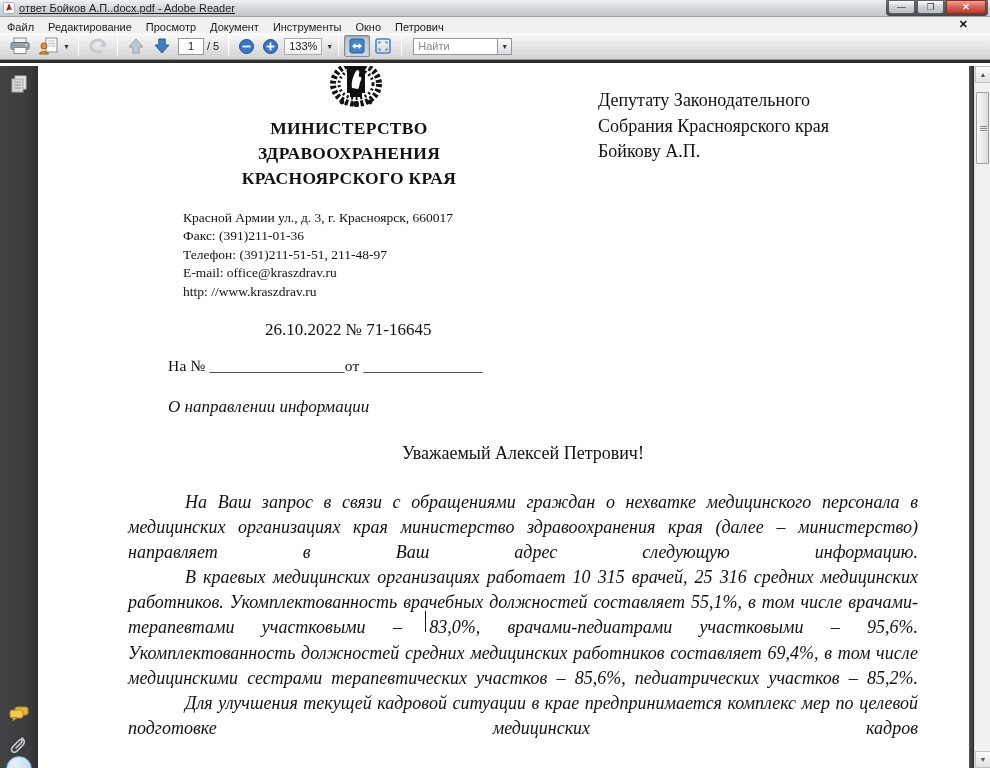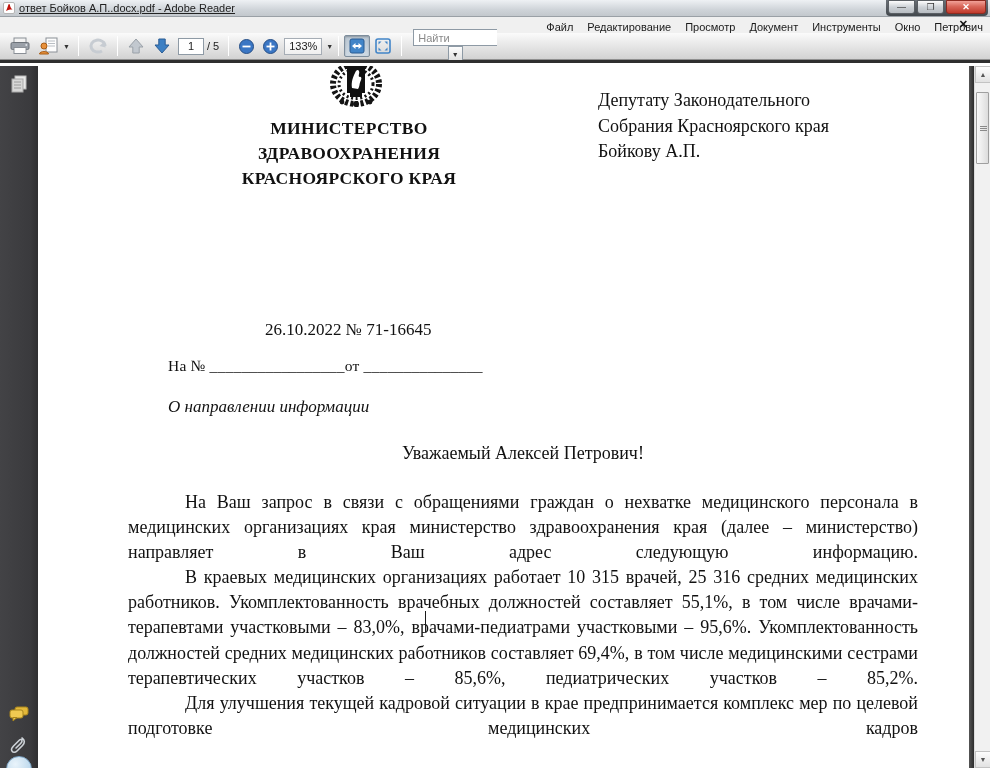--- a/index.html
+++ b/index.html
@@ -31,21 +31,21 @@
   .win-btn.close {
     width:40px;
     background:linear-gradient(#f2a198,#d9675a 45%,#c0392b);
     border-color:#8e2a20; color:#fff; font-weight:bold;
   }
 
   
   .menubar {
     position:absolute; top:17px; left:0; right:0; height:20px;
     background:#f0f0f0; border-bottom:1px solid #d8d8d8;
-    display:flex; align-items:center; font-size:11px; color:#1a1a1a; padding-left:0;justify-content:flex-end;
+    display:flex; align-items:center; font-size:11px; color:#1a1a1a; padding-left:0;
   }
   .menu-item { padding:1px 7px; cursor:default; }
   .doc-close-x {
     position:absolute; right:22px; top:1px; font-size:11px; font-weight:bold; color:#111; cursor:default;
   }
 
   
   .toolbar {
     position:absolute; top:33px; left:0; right:0; height:27px;
     background:linear-gradient(#fbfbfb,#e8e8e8 45%,#d2d2d2);
@@ -64,21 +64,21 @@
   .dd-caret { font-size:7px; color:#333; margin-left:2px; }
   .page-box {
     width:26px; height:17px; background:#fff; border:1px solid #8e9aa5;
     display:flex; align-items:center; justify-content:center; font-size:11px; margin:0 3px;
   }
   .page-total { color:#222; margin-right:4px; white-space:nowrap; }
   .zoom-box {
     height:17px; padding:0 4px; background:linear-gradient(#fff,#efefef); border:1px solid #a6adb5;
     display:flex; align-items:center; font-size:11px; margin:0 2px;
   }
-  .search-wrap { display:flex; align-items:center; margin-left:6px;flex-direction:column; }
+  .search-wrap { display:flex; align-items:center; margin-left:6px; }
   .search-input {
     width:84px; height:17px; background:#fff; border:1px solid #8e9aa5; border-right:none;
     display:flex; align-items:center; padding-left:4px; font-size:11px; color:#8a8a8a;
   }
   .search-dd {
     width:15px; height:17px; border:1px solid #8e9aa5; background:linear-gradient(#fdfdfd,#dcdcdc);
     display:flex; align-items:center; justify-content:center; font-size:7px; color:#333;
   }
 
   
@@ -122,21 +122,21 @@
   .abs { position:absolute; }
   .emblem { left:290px; top:-4px; width:56px; height:48px; }
   .ministry { left:111px; top:50px; width:400px; text-align:center; font-weight:bold; font-size:17.5px; line-height:25px; letter-spacing:.3px; }
   .contacts { left:145px; top:143px; font-size:13.5px; line-height:18.4px; }
   .recipient { left:560px; top:22px; font-size:18px; line-height:25.5px; }
   .recipient-name { }
   .date-ref { left:227px; top:254px; font-size:17px; }
   .reply-ref { left:130px; top:291px; font-size:15.5px; letter-spacing:.2px; }
   .subject { left:130px; top:331px; font-size:17px;font-style:italic; }
   .salutation { left:90px; top:377px; width:790px; text-align:center; font-size:18px; }
-  .bodytext { left:90px; top:424px; width:790px; font-size:18px; line-height:25.1px; text-align:justify; }
+  .bodytext { left:90px; top:424px; width:790px; font-size:18px; line-height:25.1px; text-align:justify;font-style:italic; }
   .bodytext p { text-indent:57px; text-align:justify; text-align-last:justify; margin:0; }
   .ibeam { left:387px; top:545px; width:1px; height:21px; background:#1a1a1a; }
 </style>
 </head>
 <body>
 
 <div class="app">
 
   <div class="titlebar">
     <svg class="app-icon" viewBox="0 0 12 12">
@@ -286,20 +286,27 @@
         <circle cx="14" cy="40" r="2.4" fill="#141414"></circle>
         <circle cx="42" cy="40" r="2.4" fill="#141414"></circle>
       </svg>
 
       <div class="abs ministry">
         <div>МИНИСТЕРСТВО</div>
         <div>ЗДРАВООХРАНЕНИЯ</div>
         <div>КРАСНОЯРСКОГО КРАЯ</div>
       </div>
 
+      <div class="abs contacts">
+        <div>Красной Армии ул., д. 3, г. Красноярск, 660017</div>
+        <div>Факс: (391)211-01-36</div>
+        <div>Телефон: (391)211-51-51, 211-48-97</div>
+        <div>E-mail: office@kraszdrav.ru</div>
+        <div>http: //www.kraszdrav.ru</div>
+      </div>
 
       <div class="abs recipient">
         <div>Депутату Законодательного</div>
         <div>Собрания Красноярского края</div>
         <div class="recipient-name">Бойкову А.П.</div>
       </div>
 
       <div class="abs date-ref">26.10.2022 № 71-16645</div>
       <div class="abs reply-ref">На № _________________от _______________</div>
       <div class="abs subject">О направлении информации</div>

